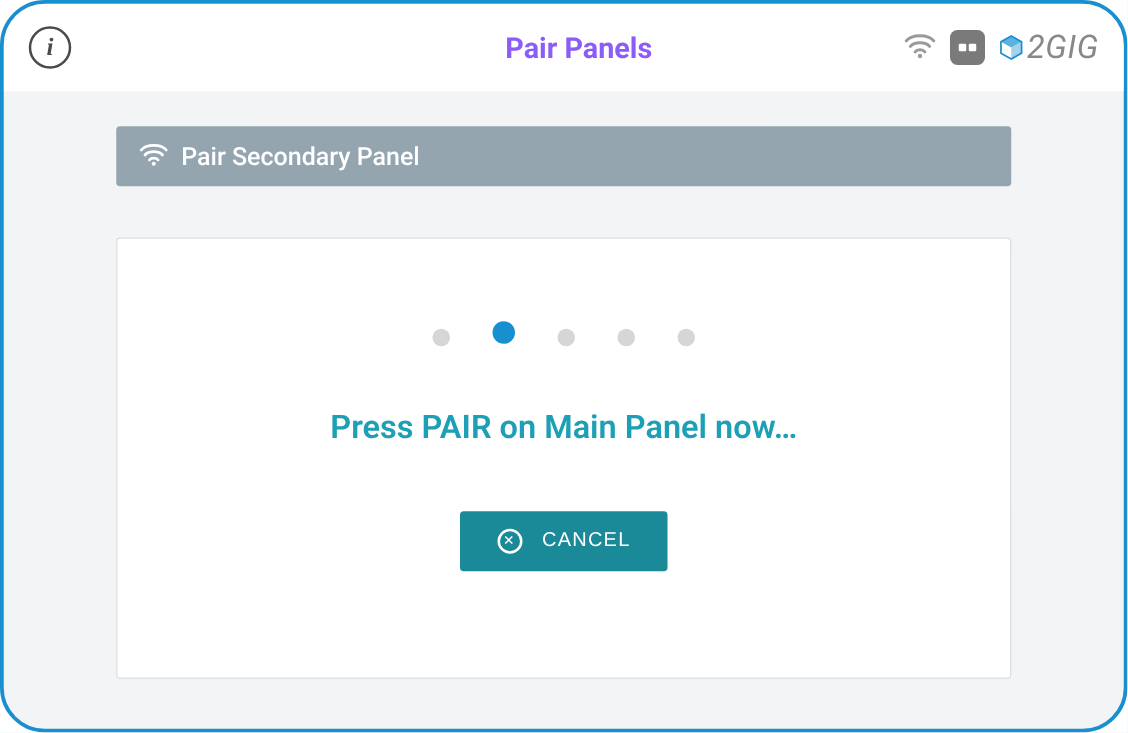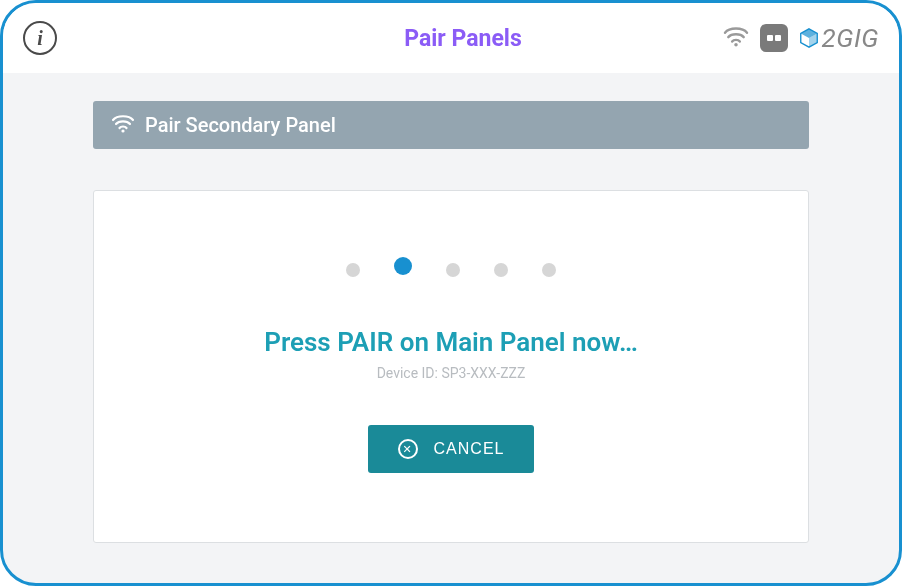--- a/index.html
+++ b/index.html
@@ -276,21 +276,20 @@
 
       <div class="dots">
         <span class="dot"></span>
         <span class="dot active"></span>
         <span class="dot"></span>
         <span class="dot"></span>
         <span class="dot"></span>
       </div>
 
       <div class="instruction">Press PAIR on Main Panel now…</div>
-      <div class="device-id">Device ID: SP3-XXX-ZZZ</div>
 
       <button class="cancel-btn">
         <span class="x-circle">✕</span>
         <span>CANCEL</span>
       </button>
 
     </div>
 
   </div>
 

